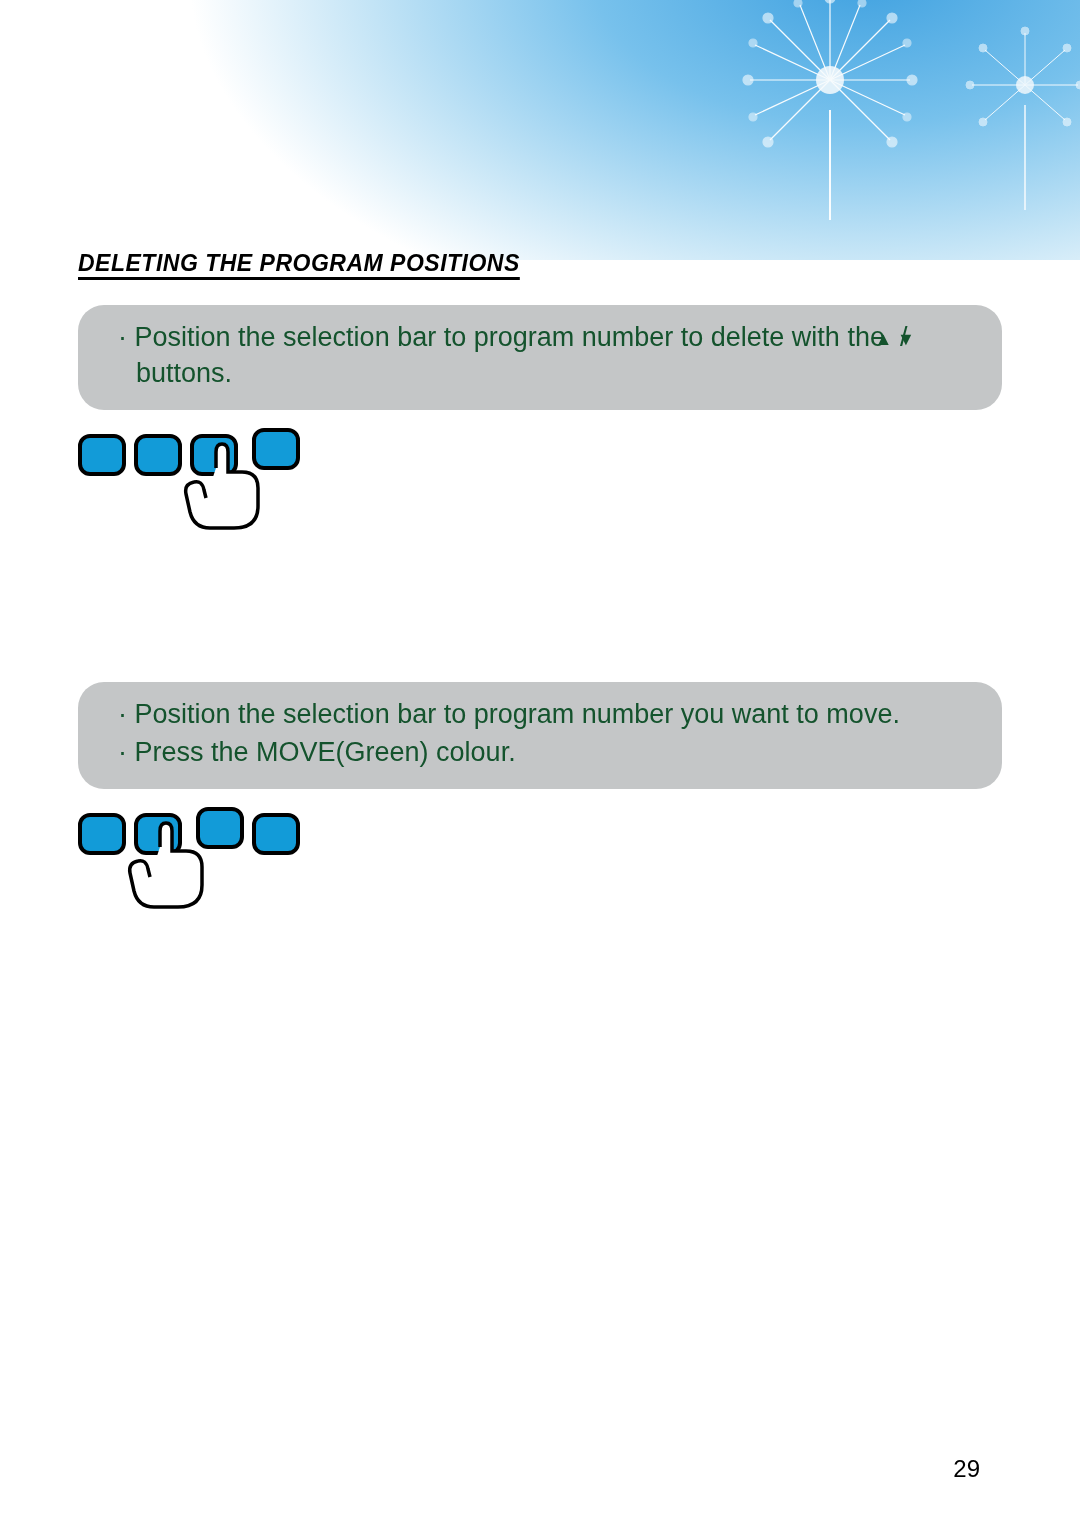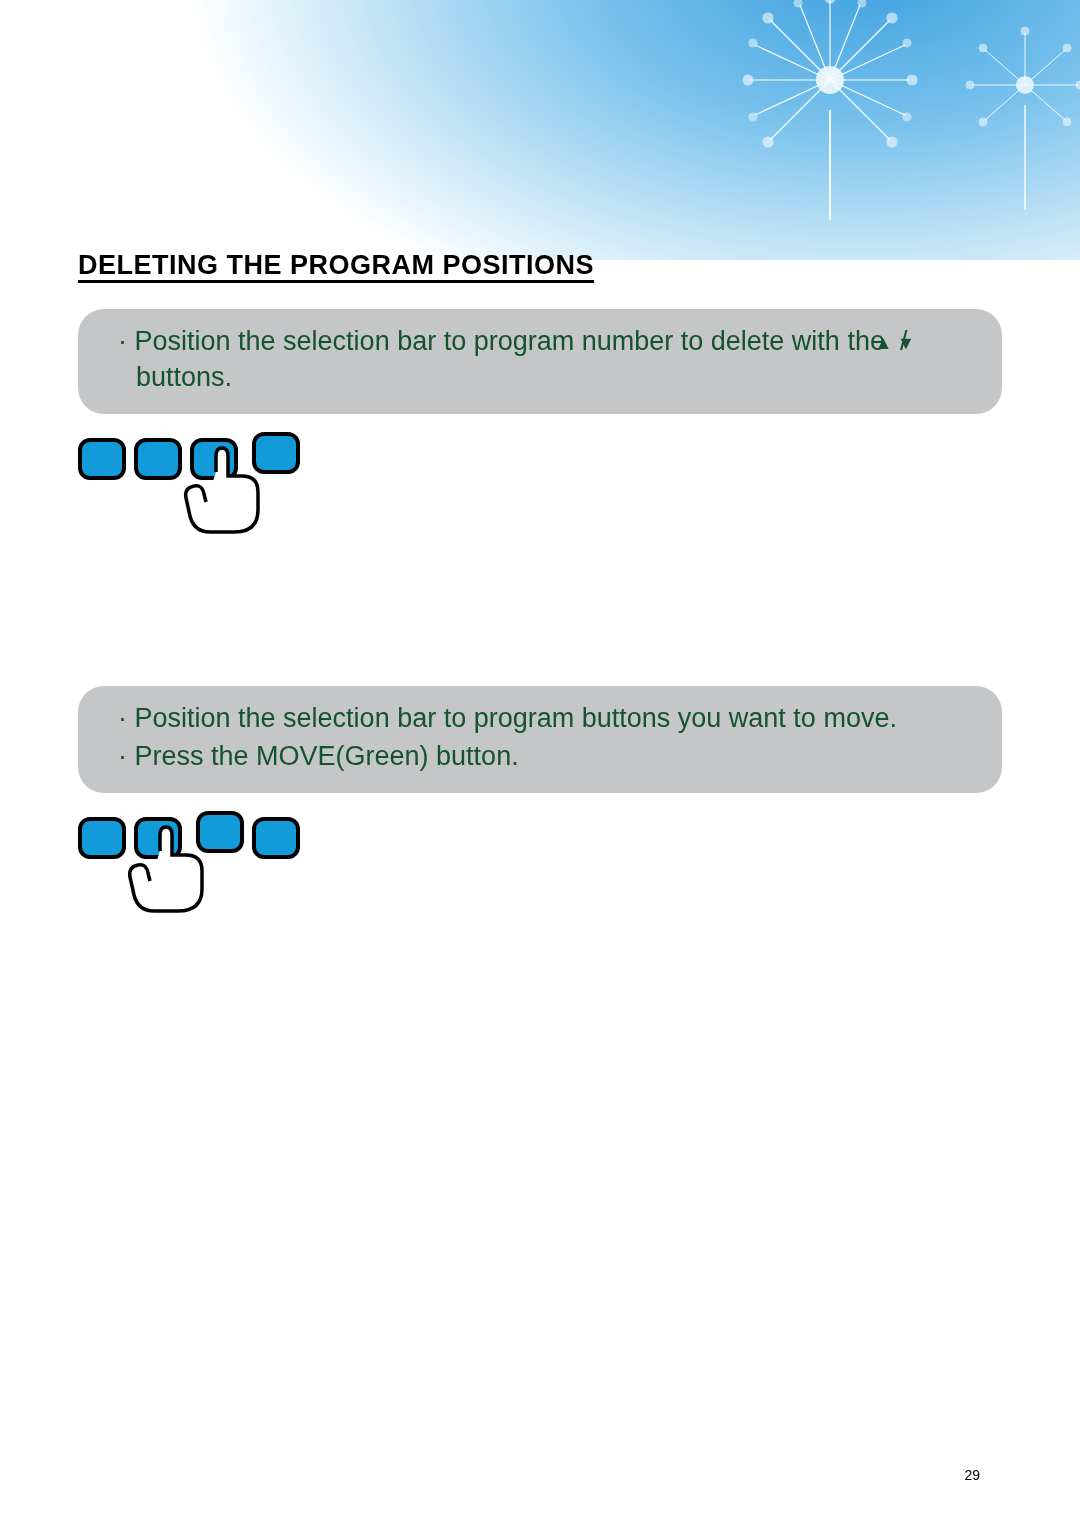--- a/index.html
+++ b/index.html
@@ -21,28 +21,29 @@
   .dandelion {
     position: absolute;
     z-index: 1;
   }
   .content {
     position: relative;
     z-index: 2;
     padding: 250px 78px 0 78px;
   }
   h2 {
-    font-size: 27px;
+    font-size: 23px;
     font-weight: bold;
     letter-spacing: 0.5px;
     text-decoration: underline;
     text-underline-offset: 6px;
     text-decoration-thickness: 3px;
     margin-bottom: 28px;
     color: #000;
+    font-style: italic;
   }
   .box {
     background: #c4c6c7;
     border-radius: 26px;
     padding: 14px 22px 16px 40px;
     font-size: 27px;
     line-height: 1.35;
     color: #14532d;
     margin-bottom: 18px;
   }
@@ -56,21 +57,21 @@
     font-size: 18px;
     vertical-align: 1px;
   }
   .buttons-illust {
     margin: 10px 0 140px 0;
   }
   .page-number {
     position: absolute;
     bottom: 36px;
     right: 100px;
-    font-size: 14px;
+    font-size: 24px;
     color: #000;
   }
 </style>
 </head>
 <body>
 
 <div class="sky"></div>
 
 <svg class="dandelion" style="top:-10px; left:700px;" width="260" height="240" viewBox="0 0 260 240">
   <g stroke="#fff" stroke-width="2" fill="none" opacity="0.95">
@@ -152,24 +153,24 @@
 
         <g stroke="#000" stroke-width="3.5" fill="#fff">
           <path d="M138 40 L138 24 Q138 16 144 16 Q150 16 150 24 L150 44 L164 44 Q180 44 180 60 L180 78 Q180 100 156 100 L132 100 Q116 100 112 84 L108 66 Q106 56 116 54 Q124 52 126 62 L128 70"></path>
         </g>
       </g>
     </svg>
   </div>
 
   <div class="box">
     <div class="line">
-      <span>· Position the selection bar to program buttons you want to move.</span>
+      <span>· Position the selection bar to program number you want to move.</span>
     </div>
     <div class="line">
-      <span>· Press the MOVE(Green) button.</span>
+      <span>· Press the MOVE(Green) colour.</span>
     </div>
   </div>
   <div class="buttons-illust" style="margin-bottom:40px;">
     <svg width="260" height="110" viewBox="0 0 260 110">
       <g>
         <rect x="2" y="8" rx="10" ry="10" width="44" height="38" fill="#129bd8" stroke="#000" stroke-width="4"></rect>
         <rect x="58" y="8" rx="10" ry="10" width="44" height="38" fill="#129bd8" stroke="#000" stroke-width="4"></rect>
         <rect x="120" y="2" rx="10" ry="10" width="44" height="38" fill="#129bd8" stroke="#000" stroke-width="4"></rect>
         <rect x="176" y="8" rx="10" ry="10" width="44" height="38" fill="#129bd8" stroke="#000" stroke-width="4"></rect>
 

